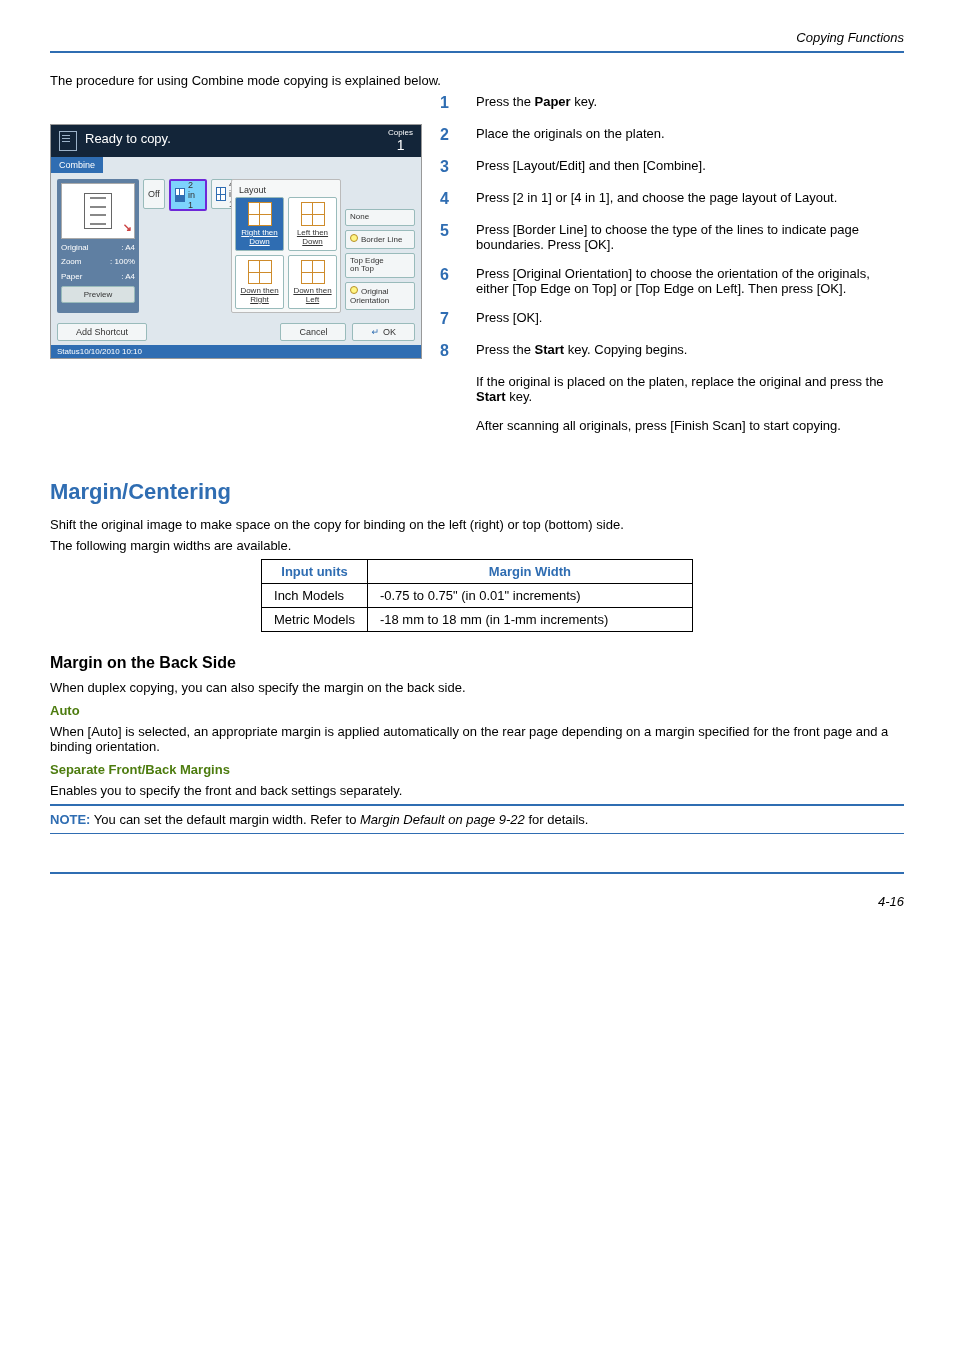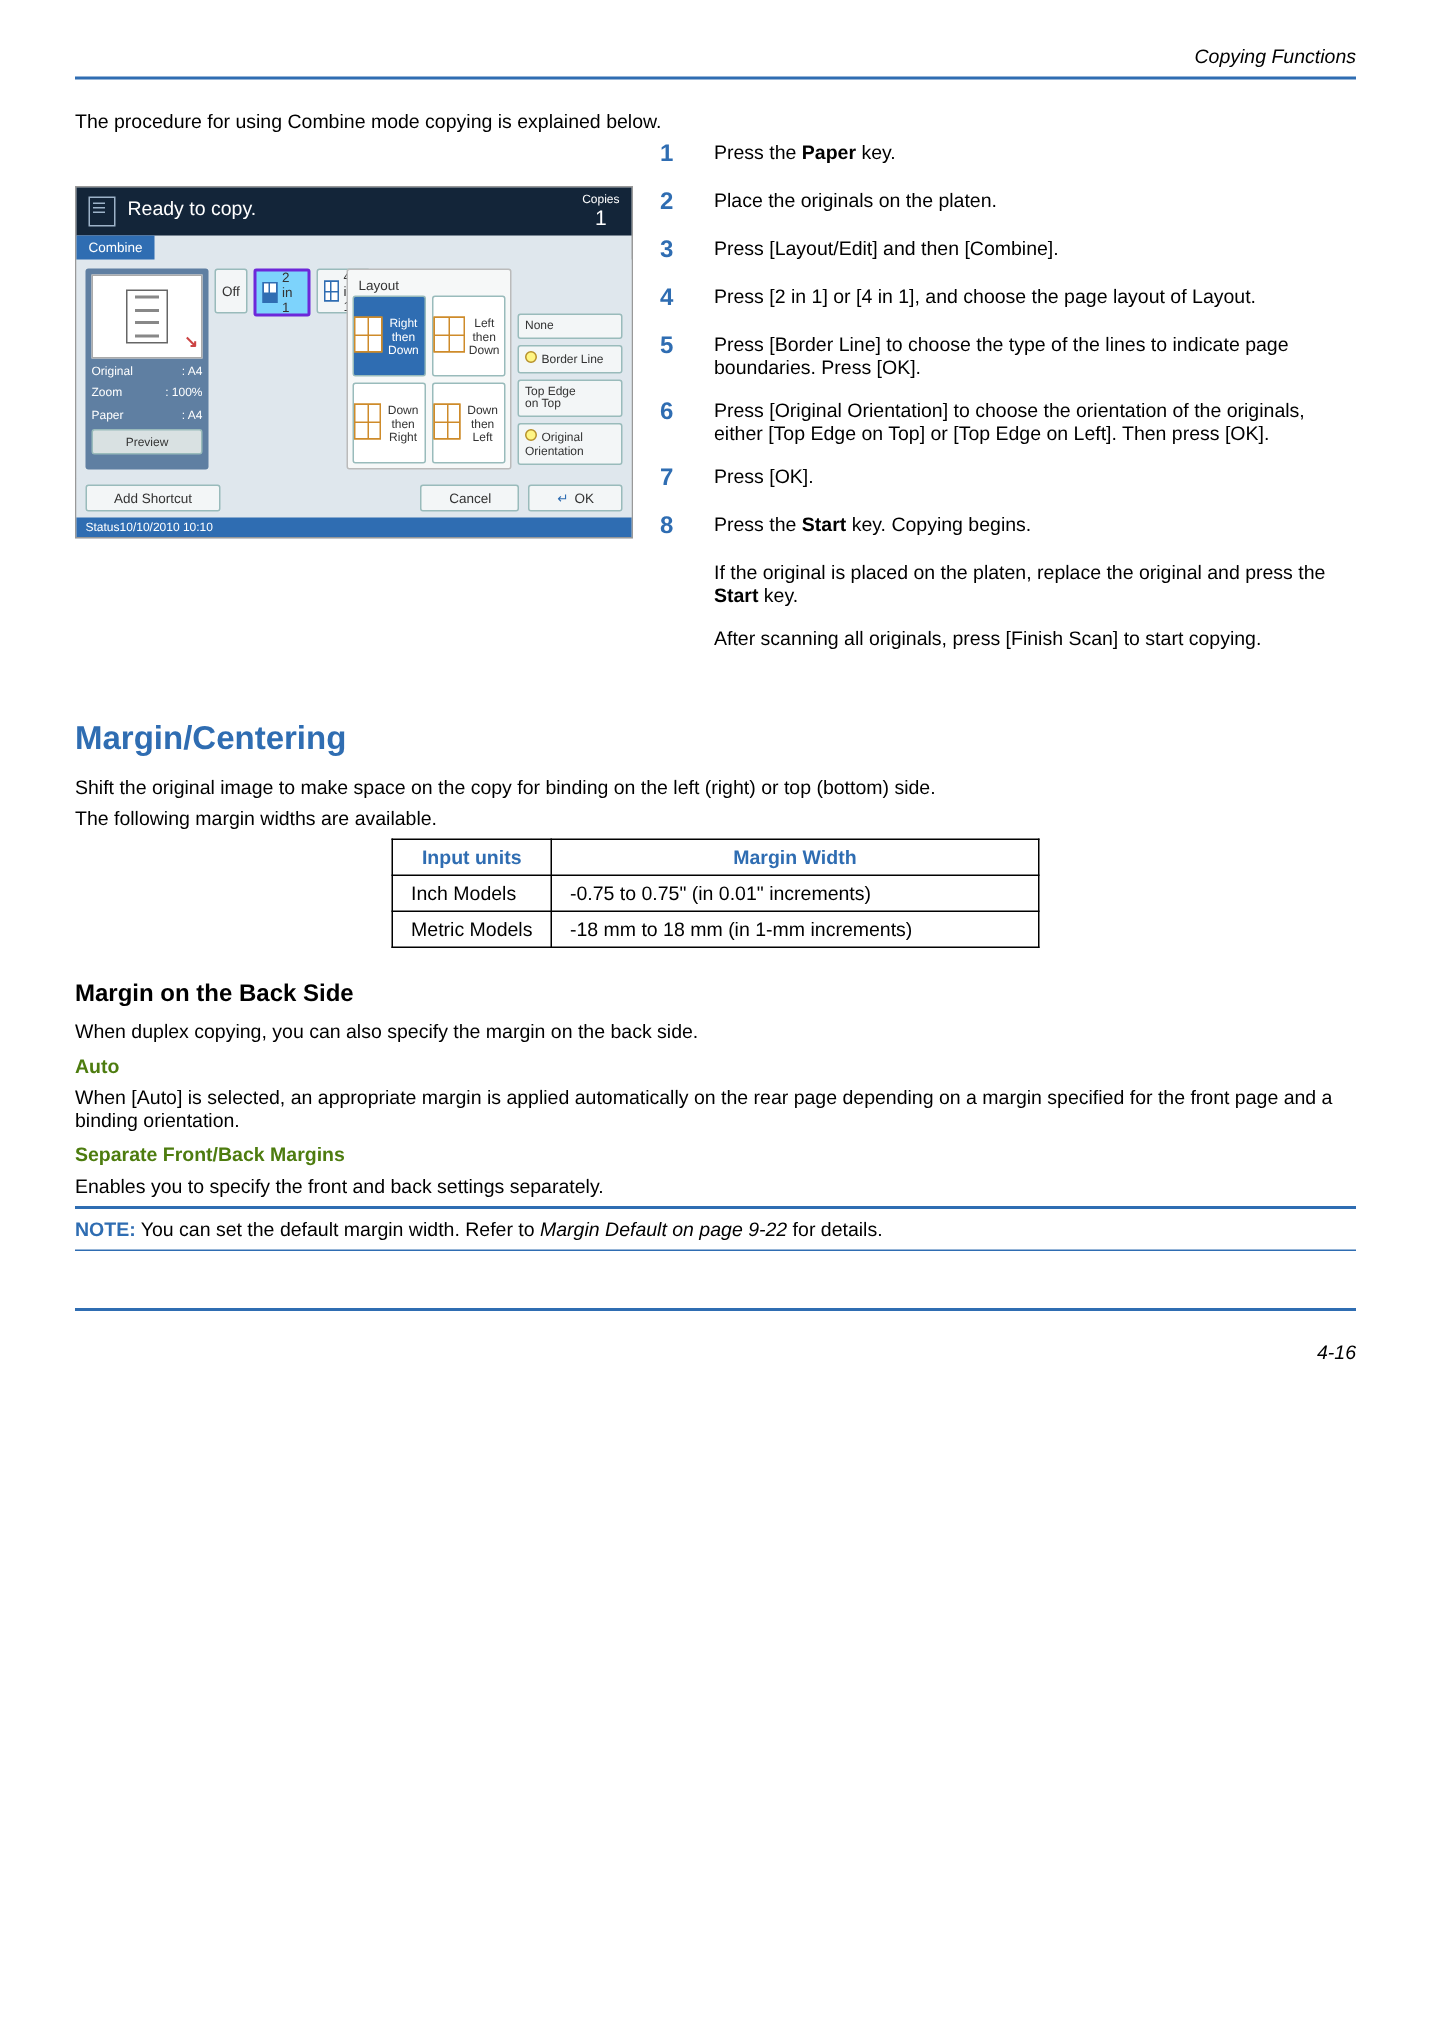--- a/index.html
+++ b/index.html
@@ -217,25 +217,26 @@
     grid-template-columns: 1fr 1fr;
     grid-template-rows: 1fr 1fr;
     gap:4px;
     height:112px;
   }
   .layout-cell {
     border:1px solid #9bb;
     border-radius:2px;
     background:#fff;
     display:flex;
-    flex-direction:row;
+    flex-direction:column;
     align-items:center;
     justify-content:center;
     font-size:8px;
     position:relative;
+    text-decoration:underline;
   }
   .layout-cell.selected { background:#2f6db2; color:#fff; }
   .layout-cell .layout-ic {
     width:22px; height:22px;
     display:grid;
     grid-template-columns:1fr 1fr;
     grid-template-rows:1fr 1fr;
     border:1px solid #ce8b2a; background:#ce8b2a; gap:1px;
     margin-bottom:2px;
   }

